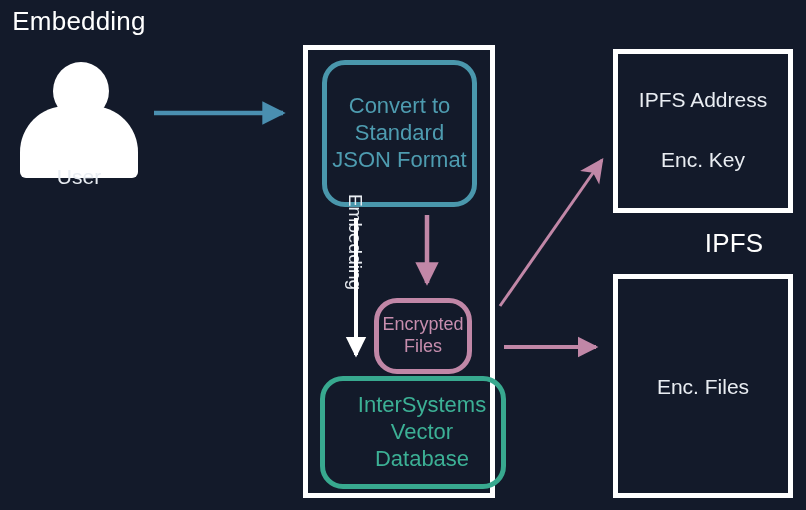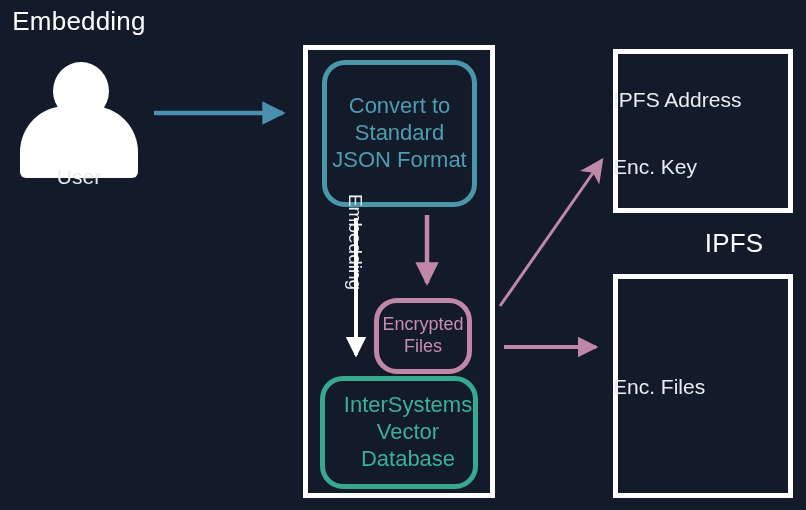--- a/index.html
+++ b/index.html
@@ -100,37 +100,37 @@
     color: #4e9cb0;
     font-size: 22px;
   }
   #box-encrypted {
     left: 374px; top: 298px; width: 98px; height: 76px;
     border-color: #c187a7;
     color: #c78eae;
     font-size: 18px;
   }
   #box-vector {
-    left: 320px; top: 376px; width: 158px; height: 113px;
+    left: 320px; top: 376px; width: 186px; height: 113px;
     border-color: #38a98f;
     color: #3cb095;
     font-size: 22px;
     padding-left: 18px;
   }
 
   
   .box-text {
     position: absolute;
     color: #e9edf2;
     font-size: 21px;
-    text-align: left;
+    text-align: center;
     white-space: nowrap;
   }
   #txt-ipfs-address { left: 613px; top: 88px;  width: 180px; }
-  #txt-enc-key      { left: 613px; top: 155px; width: 180px; }
+  #txt-enc-key      { left: 613px; top: 148px; width: 180px; }
   #txt-enc-files    { left: 613px; top: 375px; width: 180px; }
 
   
   #arrows {
     position: absolute;
     left: 0; top: 0;
     width: 806px;
     height: 510px;
     pointer-events: none;
   }

